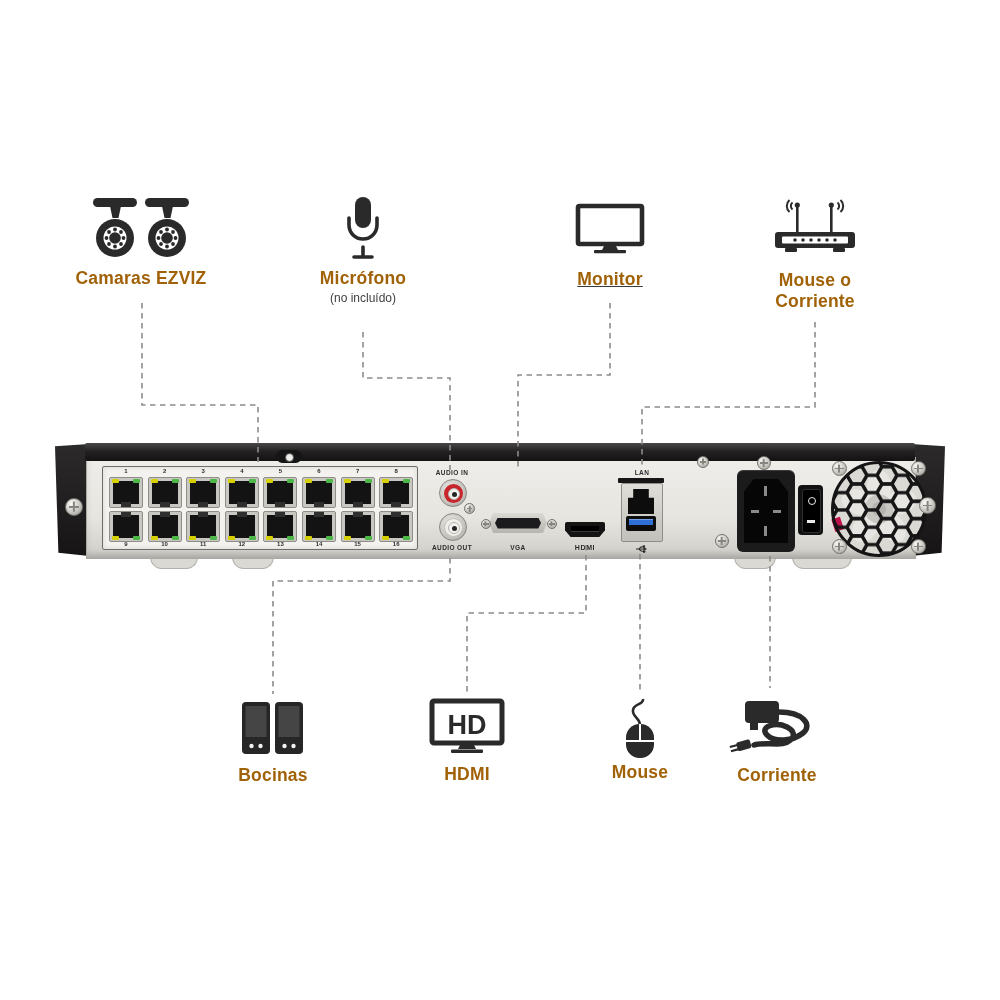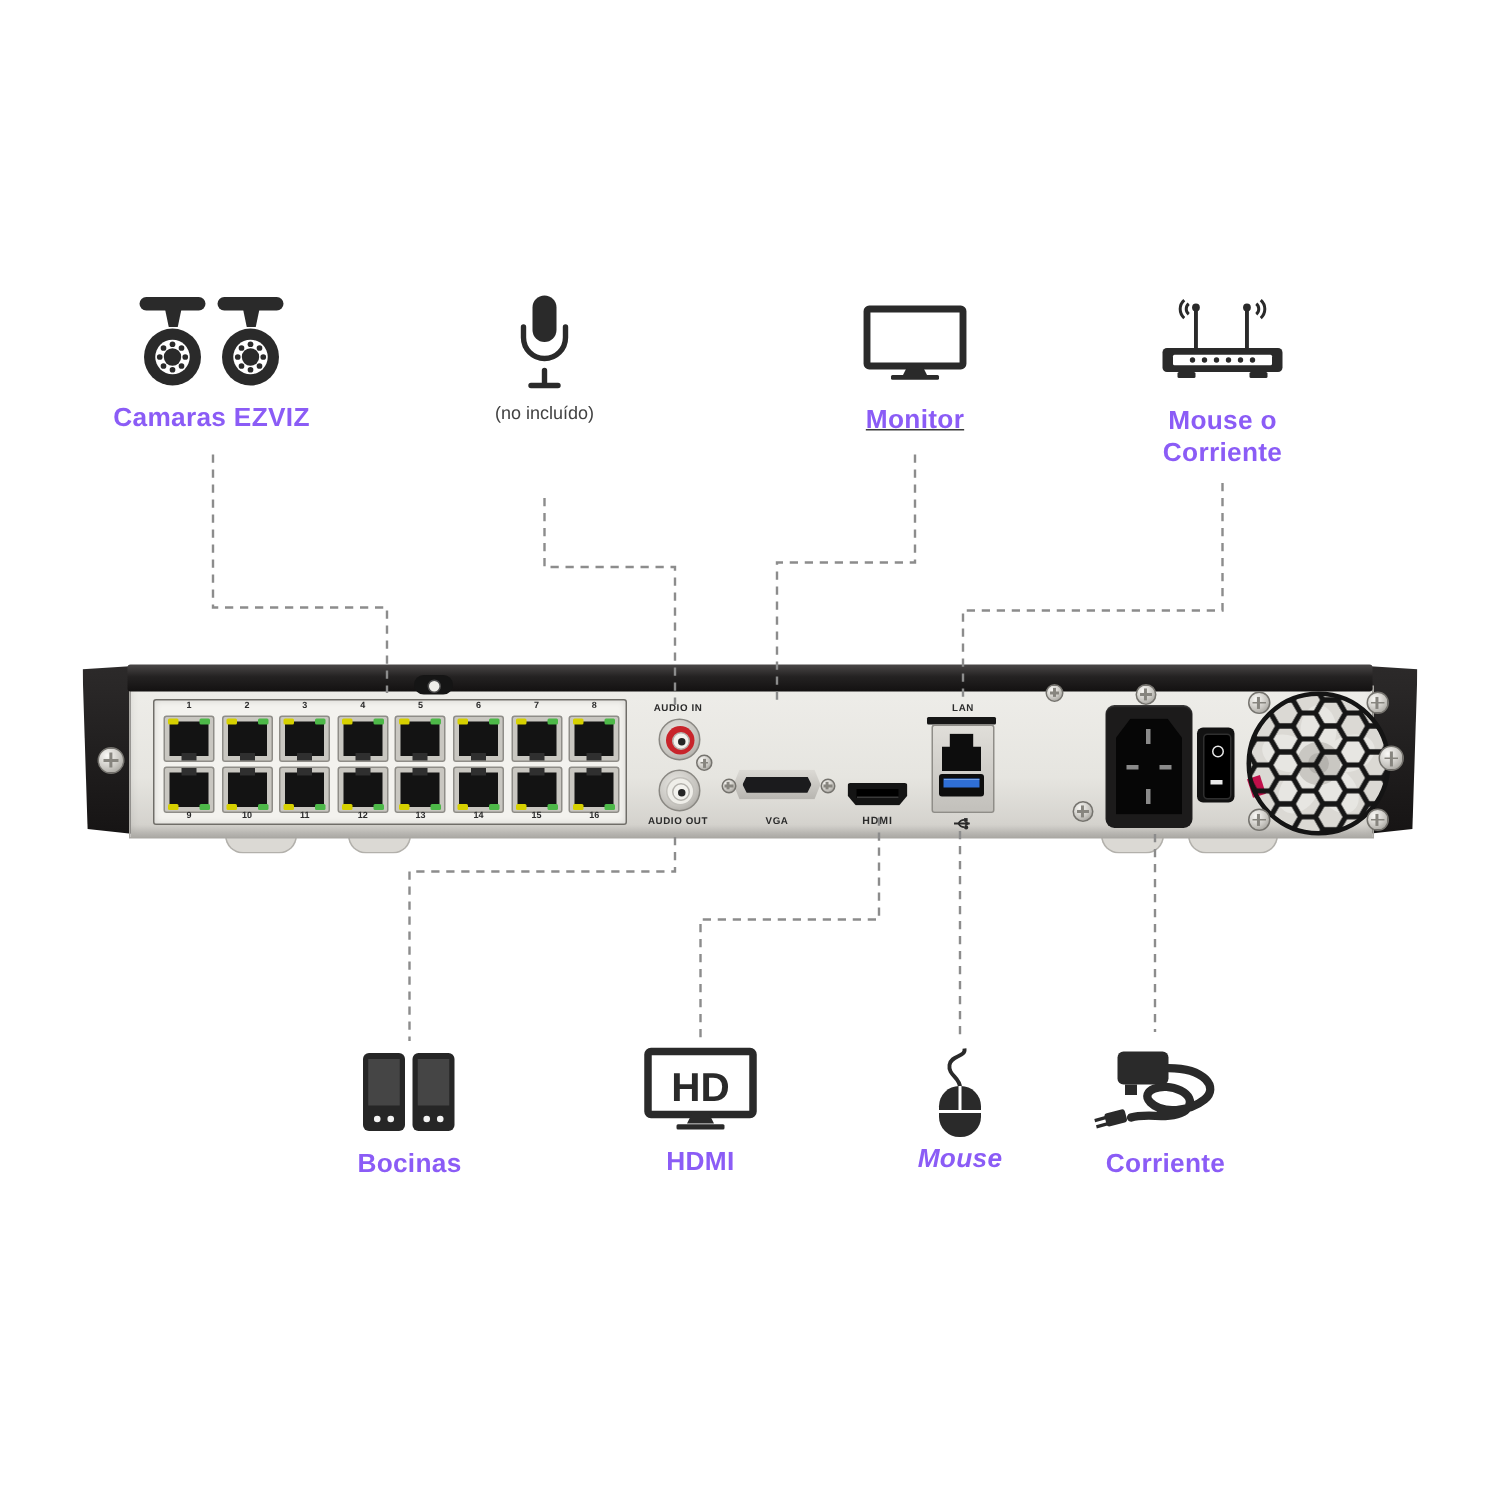--- a/index.html
+++ b/index.html
@@ -2,21 +2,21 @@
 <html><head>
 <meta charset="utf-8">
 <style>
   html,body{margin:0;padding:0;background:#fff;}
   .stage{position:relative;width:1000px;height:1000px;background:#ffffff;overflow:hidden;
          font-family:"Liberation Sans",sans-serif;color:#3a3a3a;}
 
   
   .itm{position:absolute;width:200px;text-align:center;z-index:2;}
   .itm svg{display:block;margin:0 auto;}
-  .lines{font-size:17.5px;font-weight:600;line-height:21px;letter-spacing:.2px;color:#8b5cf6;}
+  .lines{font-size:17.5px;font-weight:600;line-height:21px;letter-spacing:.2px;color:#a16207;}
   .lines span{display:block;}
   .note{display:block;font-size:12px;font-weight:500;margin-top:2px;color:#424242;}
   .m-cam  .lines{margin-top:9px;}
   .m-mic  .lines{margin-top:8px;}
   .m-mon  .lines{margin-top:15px;}
   .m-rtr  .lines{margin-top:18px;}
   .m-spk  .lines{margin-top:10px;}
   .m-hd   .lines{margin-top:10px;}
   .m-mou  .lines{margin-top:4px;}
   .m-ada  .lines{margin-top:8px;}
@@ -143,20 +143,21 @@
     </div>
   </div>
 
   <div class="itm m-mic" style="left:263px;top:196px;">
     <svg width="44" height="64" viewBox="0 0 44 64">
       <rect x="14" y="1" width="16" height="31" rx="8" fill="#2a2a2a"></rect>
       <path d="M8,22 v7 a14,14 0 0 0 28,0 v-7" fill="none" stroke="#2a2a2a" stroke-width="3.6" stroke-linecap="round"></path>
       <path d="M22,51 v8 M13,61 h18" fill="none" stroke="#2a2a2a" stroke-width="3.6" stroke-linecap="round"></path>
     </svg>
     <div class="lines">
+      <span>Micrófono</span>
     </div>
     <span class="note">(no incluído)</span>
   </div>
 
   <div class="itm m-mon" style="left:510px;top:203px;text-decoration:underline;">
     <svg width="70" height="51" viewBox="0 0 70 51">
       <rect x="3" y="3" width="64" height="38" rx="1.5" fill="none" stroke="#2a2a2a" stroke-width="4.6"></rect>
       <path d="M30,41 h10 l3,6 h-16 z" fill="#2a2a2a"></path>
       <rect x="19" y="47" width="32" height="3.2" rx="1" fill="#2a2a2a"></rect>
     </svg>
@@ -222,21 +223,21 @@
       <text x="38" y="36" text-anchor="middle" font-family="Liberation Sans, sans-serif" font-size="27" font-weight="bold" fill="#2a2a2a">HD</text>
       <path d="M32,45 h12 l3,6 h-18 z" fill="#2a2a2a"></path>
       <rect x="22" y="51.5" width="32" height="3.5" rx="1" fill="#2a2a2a"></rect>
     </svg>
     <div class="lines">
       <span>HDMI</span>
       <span></span>
     </div>
   </div>
 
-  <div class="itm m-mou" style="left:540px;top:698px;font-style:italic;">
+  <div class="itm m-mou" style="left:540px;top:698px;">
     <svg width="60" height="60" viewBox="0 0 60 60">
       <path d="M30,27 C30,20 22,19 23,12 C24,5 34,7 33,1" fill="none" stroke="#2a2a2a" stroke-width="2.6"></path>
       <rect x="16" y="26" width="28" height="34" rx="13.5" fill="#2a2a2a"></rect>
       <path d="M16,43 h28 M30,26 v17" stroke="#ffffff" stroke-width="2" fill="none"></path>
     </svg>
     <div class="lines">
       <span>Mouse</span>
     </div>
   </div>
 

